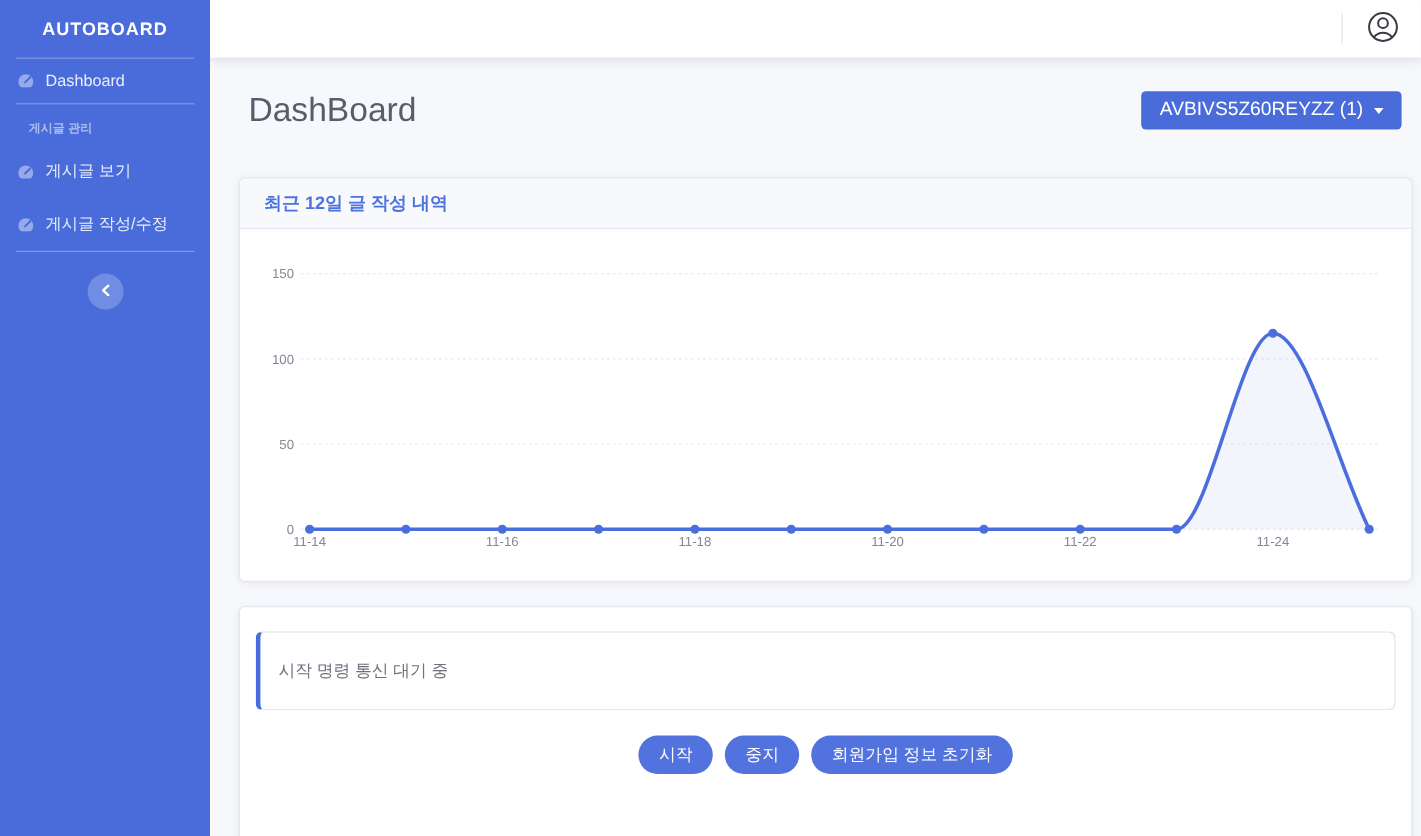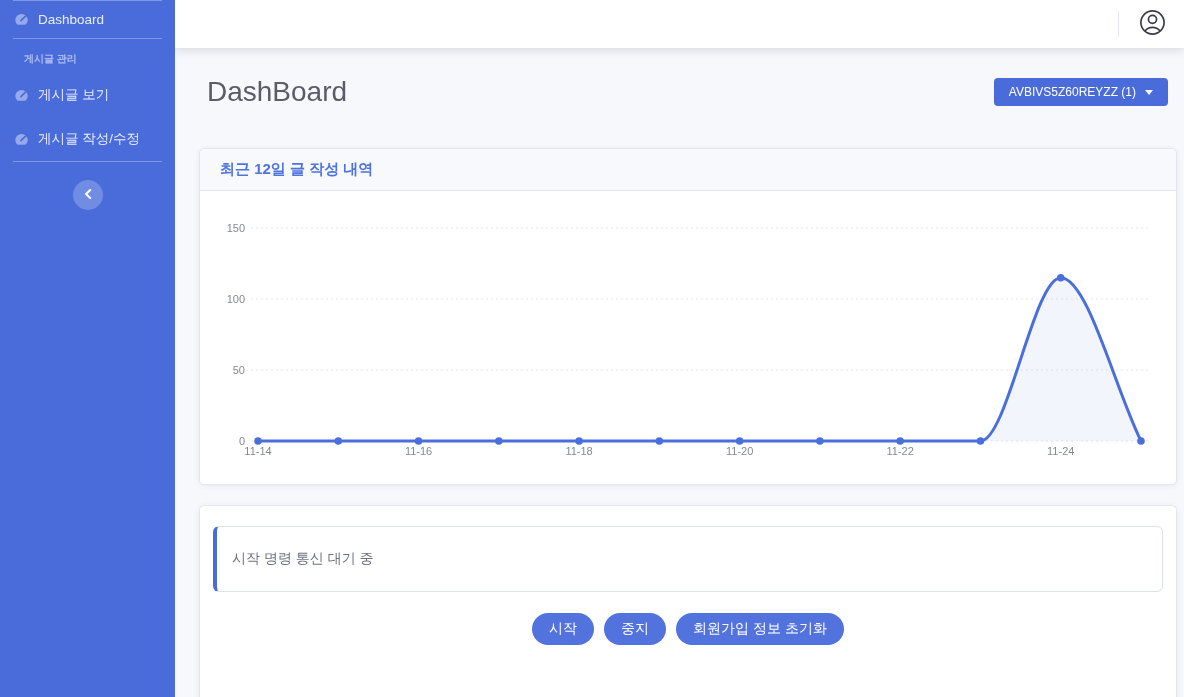--- a/index.html
+++ b/index.html
@@ -50,21 +50,21 @@
     position:absolute; left:175px; top:48px; right:0; bottom:0;
     padding:0 7px 0 24px; overflow:hidden;
   }
   .page-header {
     display:flex; align-items:center; justify-content:space-between;
     margin:28px 0 40px;
   }
   .page-title { margin:0 0 0 8px; font-size:28px; font-weight:400; color:#5a5c69; }
   .board-btn {
     background:#4a6cdb; color:#fff; border:none; border-radius:4px;
-    font-size:12px; padding:7px 15px; cursor:pointer;
+    font-size:16px; padding:7px 15px; cursor:pointer;
     display:flex; align-items:center; gap:9px; margin-right:9px;
     font-family:inherit;
   }
   .caret-down {
     width:0; height:0; border-left:4px solid transparent;
     border-right:4px solid transparent; border-top:5px solid #fff;
   }
   .card {
     background:#fff; border:1px solid #e3e6f0; border-radius:5px;
     box-shadow:0 1px 5px rgba(100,105,130,.10); margin-bottom:20px;
@@ -85,20 +85,21 @@
   .btn-row { display:flex; justify-content:center; gap:10px; margin-top:21px; }
   .pill-btn {
     background:#5272dd; color:#fff; border:none; border-radius:17px;
     padding:7px 17px; font-size:14px; cursor:pointer; font-family:inherit;
   }
 </style>
 </head>
 <body>
 
 <aside class="sidebar">
+  <div class="brand">AUTOBOARD</div>
   <div class="sb-divider"></div>
 
   <div class="nav-link">
     <span class="ic">
       <svg width="15" height="15" viewBox="0 0 16 16">
         <circle cx="8" cy="8.6" r="6.6" fill="rgba(255,255,255,0.42)"></circle>
         <rect x="0" y="13.6" width="16" height="2.4" fill="#4a6cdb"></rect>
         <path d="M7.4 9.2 L12 4.6" stroke="#4a6cdb" stroke-width="1.8" stroke-linecap="round"></path>
       </svg>
     </span>

